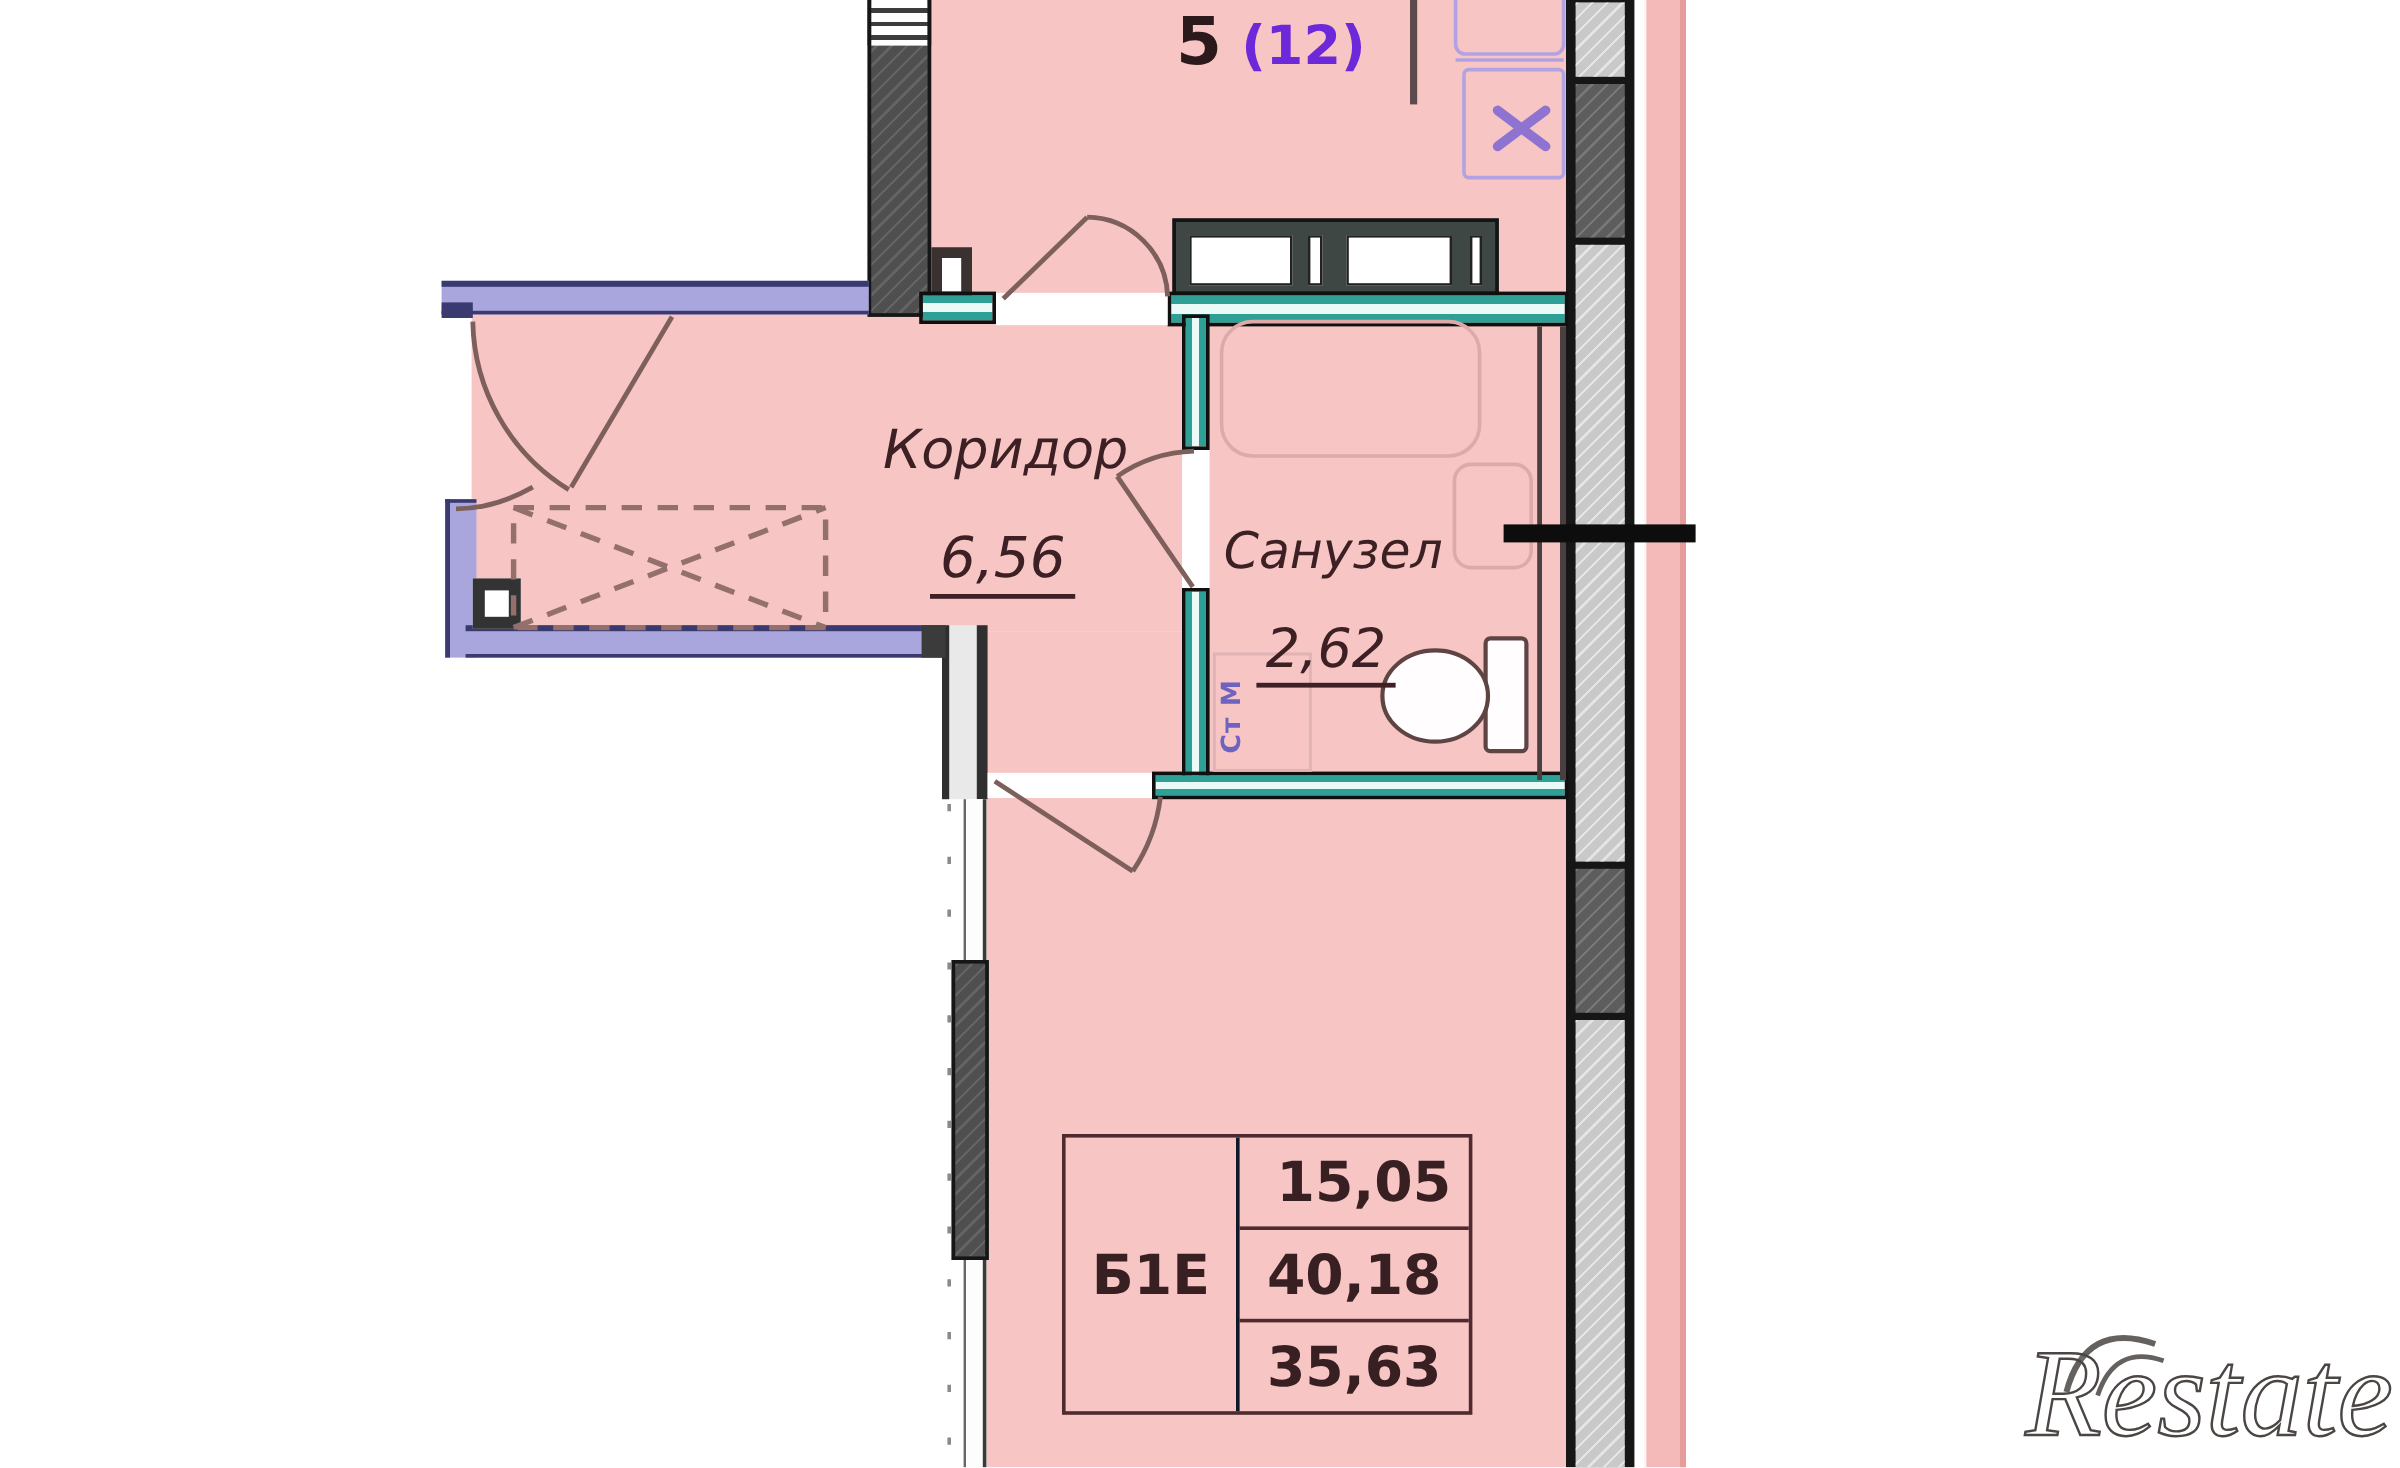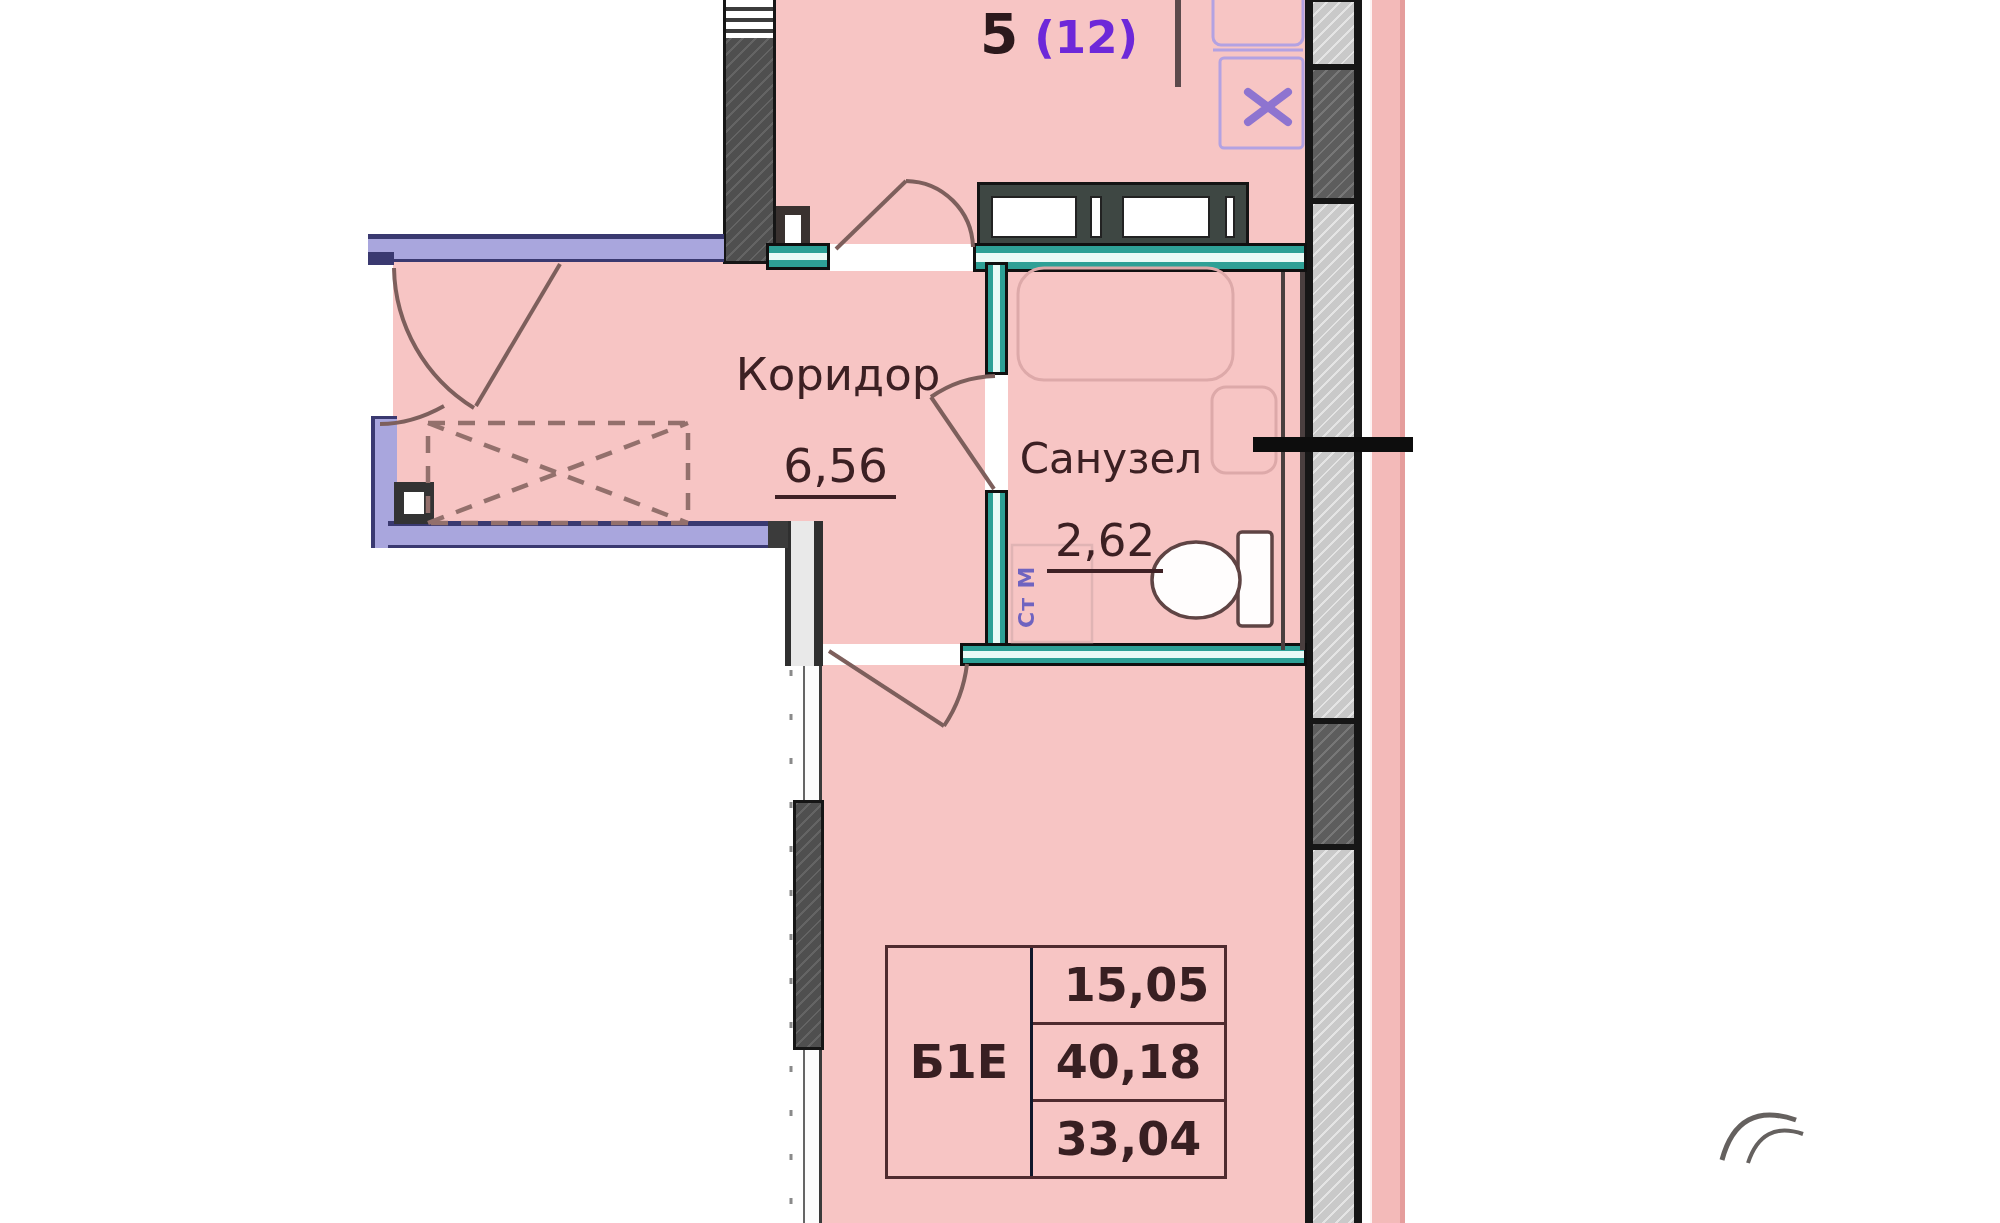--- a/index.html
+++ b/index.html
@@ -28,21 +28,21 @@
   .teal-v{border:3px solid #101010;box-sizing:border-box;
           background:linear-gradient(to right,#2ea096 0 32%,#eafaf7 32% 68%,#2ea096 68% 100%);}
   .white-gap{background:#ffffff;}
   .jamb{background:#ffffff;border:9px solid #3a3230;box-sizing:border-box;}
   .pillar{background:#ffffff;border:10px solid #333333;box-sizing:border-box;}
   .dbl-wall{background:#e9e9e9;border-left:6px solid #2f2f2f;border-right:9px solid #2f2f2f;box-sizing:border-box;}
   .win-thin{background:#fdfdfd;border-left:2px solid #666;border-right:3px solid #3a3a3a;box-sizing:border-box;}
   .kband{background:#3e4743;border:3px solid #141414;box-sizing:border-box;}
   .kwin{position:absolute;background:#ffffff;border:2px solid #222;box-sizing:border-box;}
   
-  .lbl{color:#3c2023;white-space:nowrap;}
+  .lbl{color:#3c2023;white-space:nowrap;font-style:italic;}
   .num5{font-size:55px;font-weight:600;color:#2c191c;}
   .num5b{font-size:45px;font-weight:600;color:#6d28d9;}
   .room-name{font-size:45px;}
   .room-area{font-size:47px;border-bottom:4px solid #3f2125;padding:0 8px 2px 8px;}
   .stm{color:#6f63c0;font-weight:bold;font-size:22px;letter-spacing:1px;
        writing-mode:vertical-rl;transform:rotate(180deg);}
   
   .atable{display:grid;grid-template-columns:145px 1fr;border:3px solid #4f2b2f;box-sizing:border-box;
           color:#381f22;font-size:46px;font-weight:bold;}
   .atable .cell{display:flex;align-items:center;justify-content:center;}
@@ -182,17 +182,18 @@
   <div class="abs" style="left:1040px;top:514px;width:130px;text-align:center;">
     <span class="lbl room-area" style="font-size:45px;">2,62</span>
   </div>
 
   <div class="abs stm" style="left:1014px;top:552px;height:76px;">Ст М</div>
 
   <div class="abs atable" style="left:885px;top:945px;width:342px;height:234px;">
     <div class="cell unit">Б1Е</div>
     <div class="cell v1">15,05</div>
     <div class="cell v2">40,18</div>
-    <div class="cell v3">33,04</div>
+    <div class="cell v3">35,63</div>
   </div>
 
+  <div class="abs wm" style="left:1688px;top:1102px;">Restate</div>
 
 </div>
 
 </body></html>

